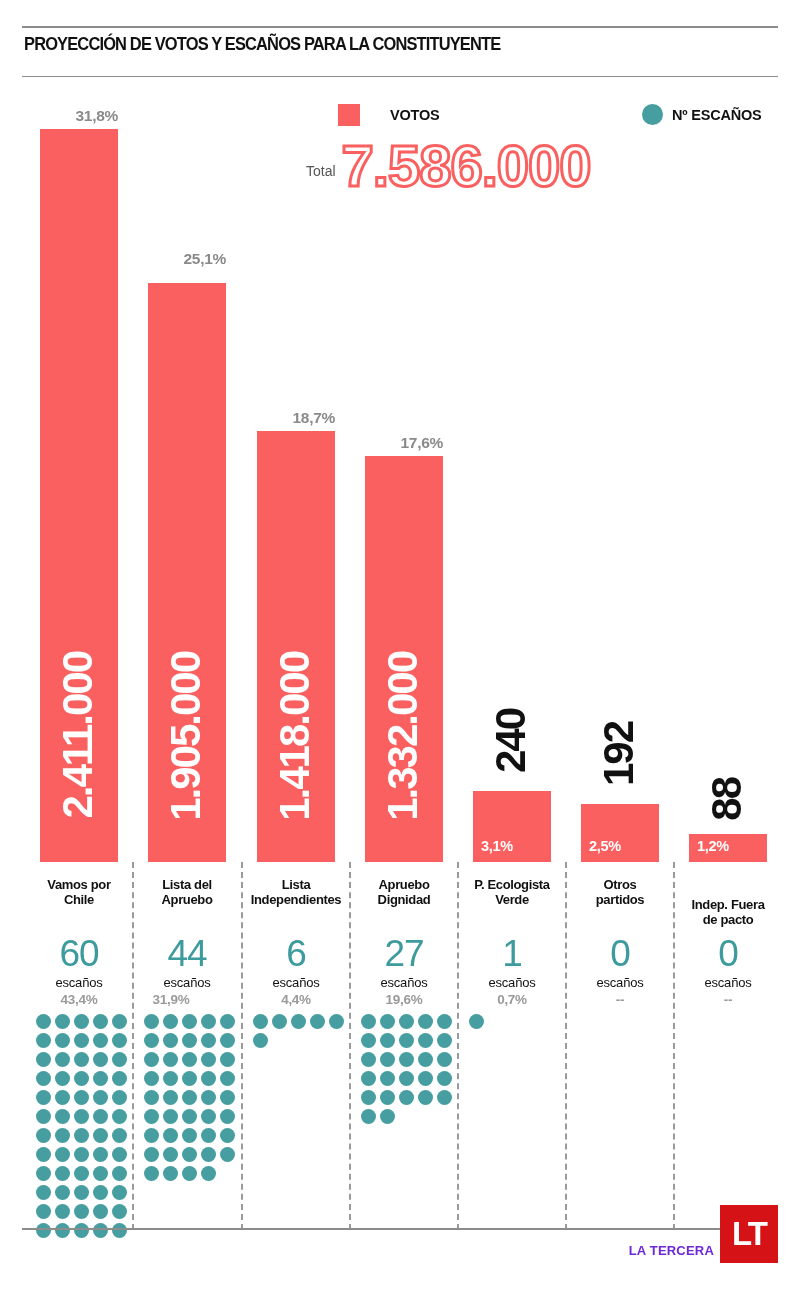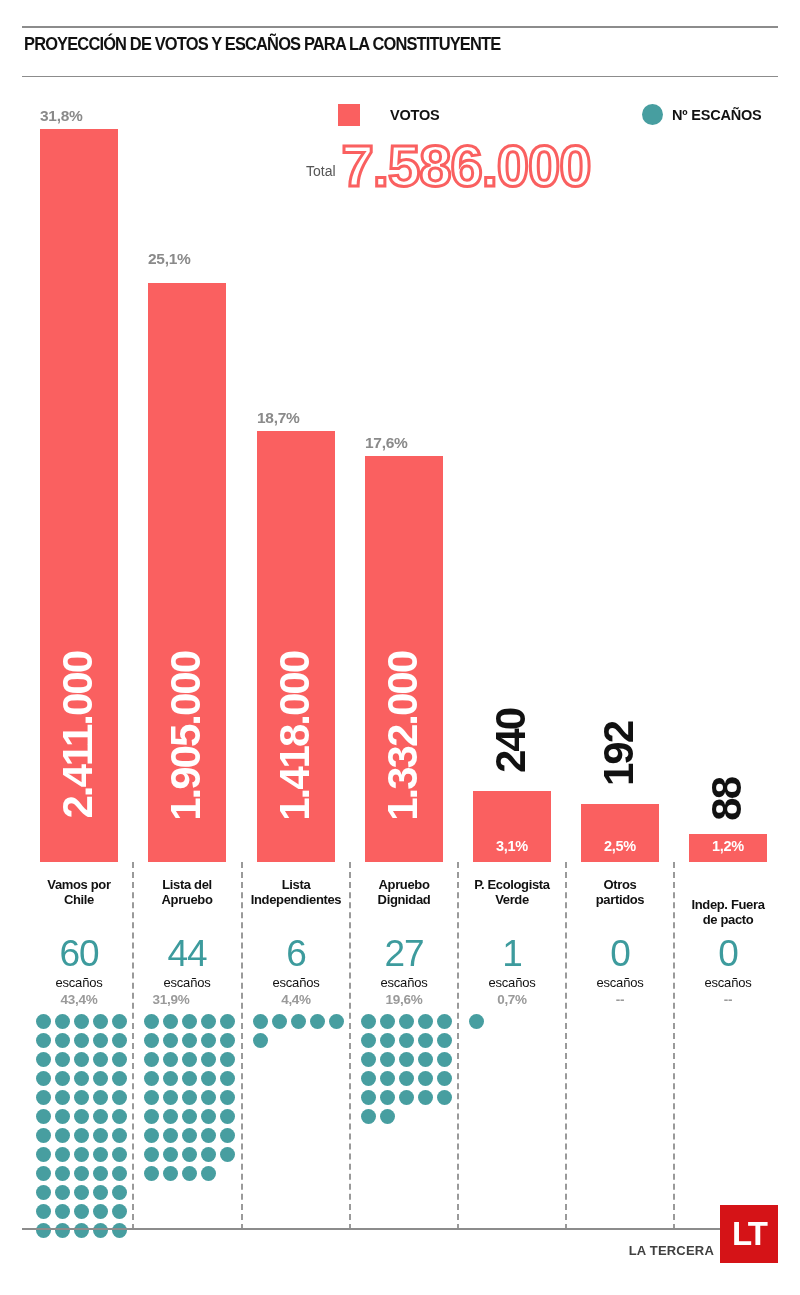--- a/index.html
+++ b/index.html
@@ -45,27 +45,27 @@
   
   #chart { position: absolute; left: 0; top: 0; width: 800px; height: 1295px; }
 
   .bar {
     position: absolute;
     background: #FA6060;
   }
   .bar-pct-out {
     position: absolute;
     font-size: 15.5px; font-weight: 700; color: #8a8a8a;
-    letter-spacing: -0.3px; text-align: left;
+    letter-spacing: -0.3px; text-align: right;
     white-space: nowrap;
   }
   .bar-pct-in {
     position: absolute;
     font-size: 14.5px; font-weight: 700; color: #ffffff;
-    letter-spacing: -0.3px; text-align: center; white-space: nowrap;
+    letter-spacing: -0.3px; white-space: nowrap; padding-left: 8px;
   }
   
   .votes-vert {
     position: absolute;
     writing-mode: vertical-rl;
     transform: rotate(180deg);
     font-size: 42px; font-weight: 700;
     letter-spacing: -2px;
     white-space: nowrap;
     line-height: 1;
@@ -107,21 +107,21 @@
     gap: 4px 3px;
   }
   .dotgrid i {
     display: block; width: 15px; height: 15px; border-radius: 50%;
     background: #479EA0;
   }
 
   
   #footer-name {
     position: absolute; right: 86px; top: 1243px;
-    font-size: 13px; font-weight: 700; color: #404040; letter-spacing: 0.2px;
+    font-size: 13px; font-weight: 700; color: #6d28d9; letter-spacing: 0.2px;
   }
   #lt-logo {
     position: absolute; right: 22px; top: 1205px;
     width: 58px; height: 58px; background: #D51317;
     display: flex; align-items: center; justify-content: center;
   }
   #lt-logo span {
     color: #fff; font-size: 33px; font-weight: 700; letter-spacing: -2px;
     line-height: 1; transform: translateY(-1px);
   }

